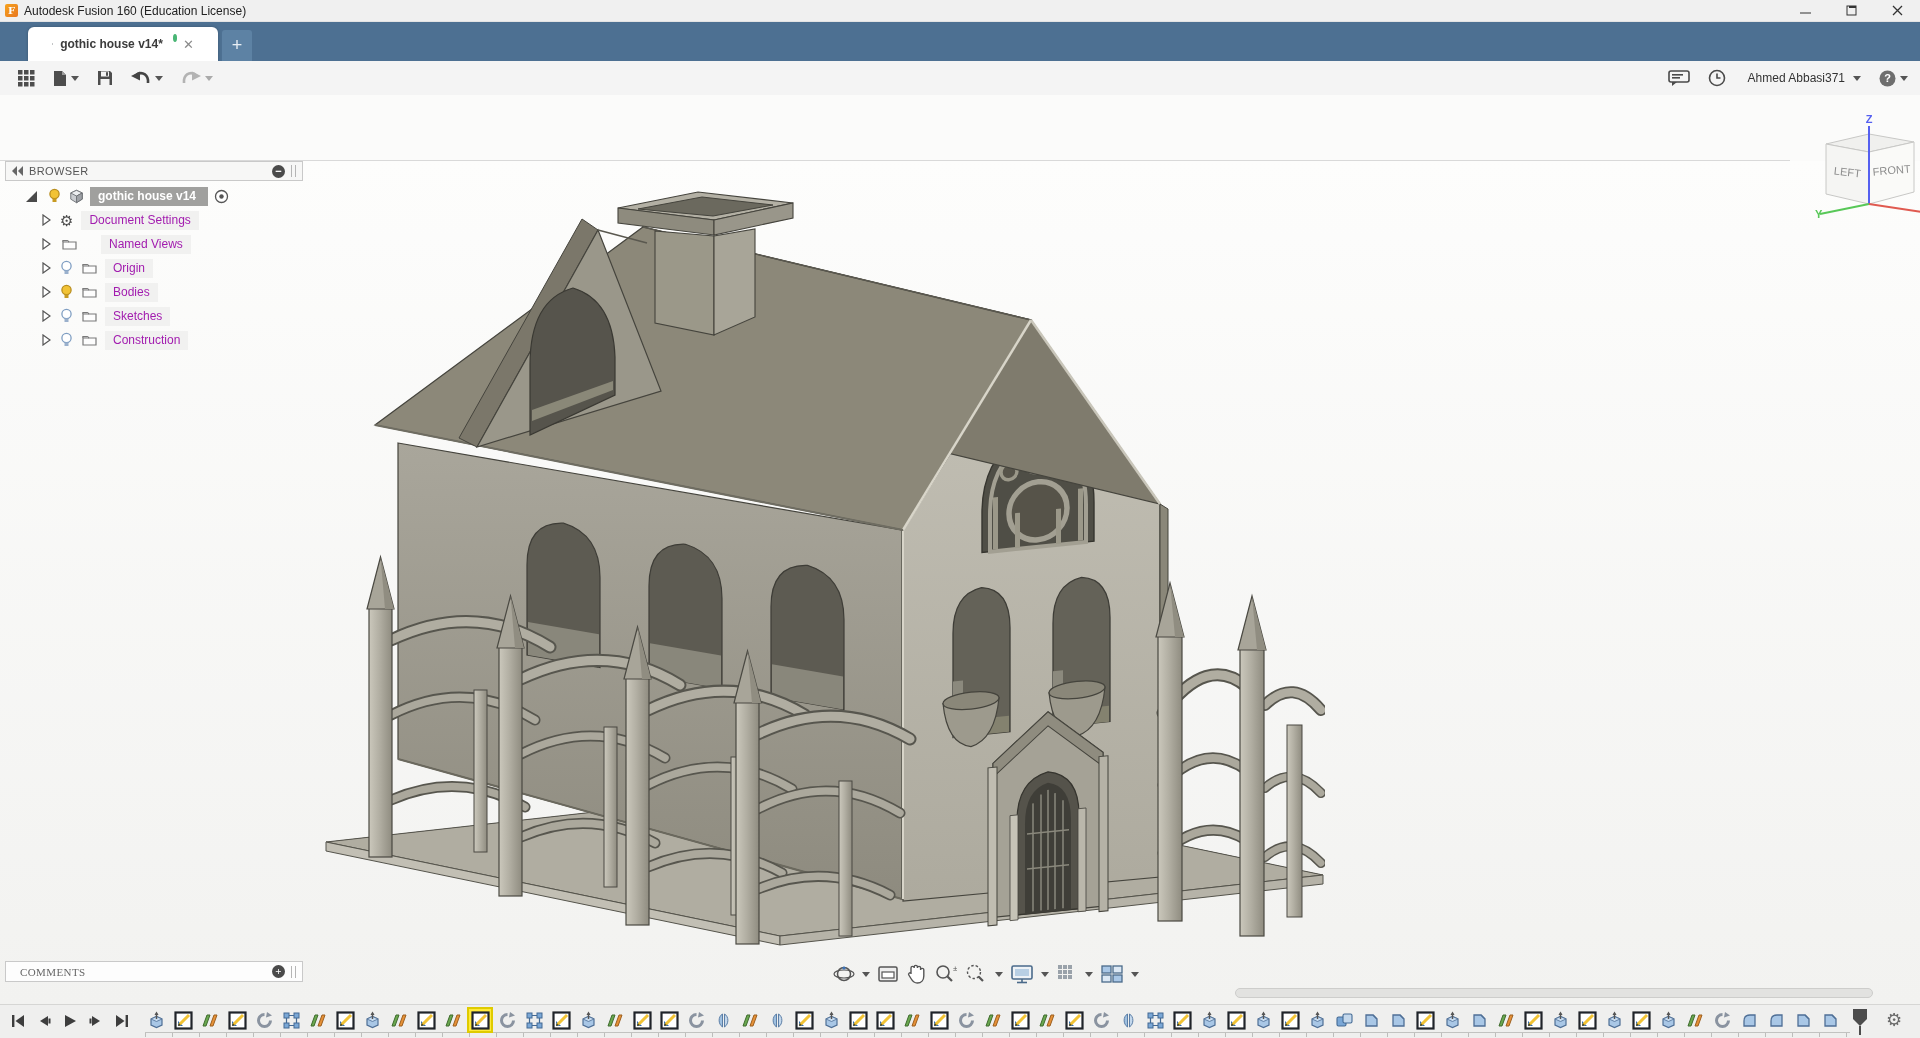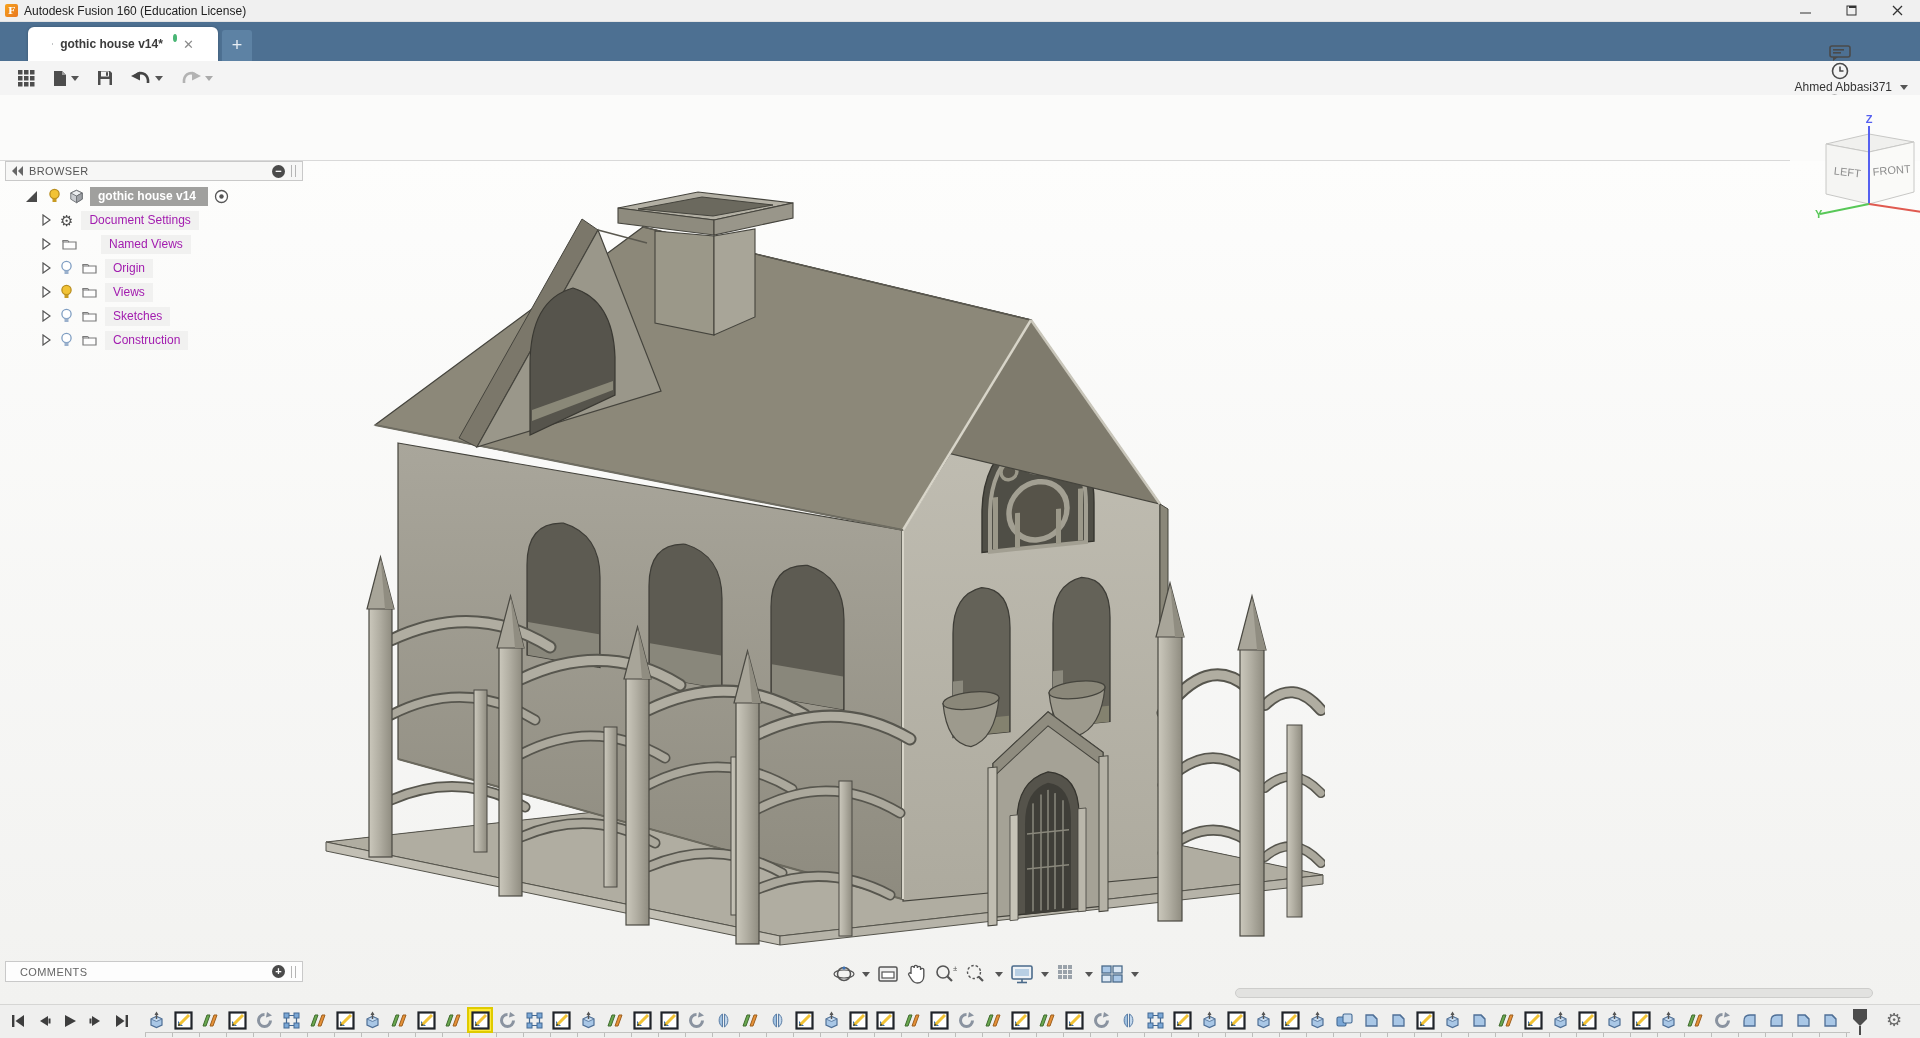--- a/index.html
+++ b/index.html
@@ -29,21 +29,21 @@
   #new-tab-btn { position:absolute; left:222px; top:8px; width:30px; height:31px; background:#5d82a4;
     border-radius:3px 3px 0 0; color:#e8eef4; font-size:18px; display:flex; align-items:center; justify-content:center; }
 
   
   #qat { position:absolute; left:0; top:61px; width:1920px; height:34px; background:#f4f4f4;
     display:flex; align-items:center; }
   .qat-item { display:flex; align-items:center; margin-left:18px; }
   .caret { width:0; height:0; border-left:4px solid transparent; border-right:4px solid transparent;
     border-top:5px solid #555; margin-left:4px; }
   .caret.lt { border-top-color:#aaa; }
-  #qat-right { margin-left:auto; display:flex; align-items:center; margin-right:12px;flex-direction:column; }
+  #qat-right { margin-left:auto; display:flex; align-items:center; margin-right:12px; }
   #user-name { font-size:12px; color:#333; margin:0 4px 0 22px; }
   #qat-right .spacer { width:18px; }
 
   
   #ribbon { position:absolute; left:0; top:95px; width:1920px; height:66px; background:#fbfbfa; }
   #ribbon-border { position:absolute; left:0; top:160px; width:1790px; height:1px; background:#d9d9d9; }
   #ribbon-grip { position:absolute; left:8px; top:105px; width:6px; height:44px;
     border-left:1px solid #cfcfcf; border-right:1px solid #cfcfcf; }
   #workspace-switch { position:absolute; left:30px; top:95px; height:62px; display:flex;
     align-items:center; padding:0 14px; }
@@ -67,21 +67,21 @@
     color:#fff; font-size:11px; line-height:12px; text-align:center; font-weight:bold; }
   .panel-grip { width:5px; height:12px; border-left:1px solid #b5b5b5; border-right:1px solid #b5b5b5; margin-left:6px; }
   #browser-tree { position:absolute; left:0; top:24px; width:300px; }
   .tree-row { position:absolute; height:22px; display:flex; align-items:center; }
   .tree-label { font-size:12px; color:#a21caf; background:#f1f1f0; padding:2px 8px 3px 8px; white-space:nowrap; }
   .tree-label.selected { background:#a0a09e; color:#fff; font-weight:bold; }
   .gear-glyph { font-size:15px; color:#4a4a4a; line-height:15px; }
 
   
   #comments-bar { position:absolute; left:5px; top:800px; width:298px; height:21px; background:#fdfdfd;
-    border:1px solid #c9c9c9; display:flex; align-items:center; padding:0 6px; }
+    border:1px solid #c9c9c9; display:flex; align-items:center; padding:0 6px;font-family:Liberation Serif, serif; }
   #comments-label { font-size:11px; color:#666; margin-left:8px; letter-spacing:.4px; }
 
   
   #navbar { position:absolute; left:833px; top:801px; height:24px; display:flex; align-items:center; gap:7px; }
   .nav-item { display:flex; align-items:center; gap:3px; }
 
   
   #h-scrollbar { position:absolute; left:1235px; top:827px; width:638px; height:10px;
     background:#e2e2e0; border:1px solid #cdcdcb; border-radius:5px; }
 
@@ -536,21 +536,21 @@
             <circle cx="6.5" cy="6" r="4.6" fill="#f2c335" stroke="#b98e1e" stroke-width="1.3"></circle>
             <rect x="4.5" y="10.5" width="4" height="3.5" fill="#c79a22"></rect>
           </svg>
         </span>
         <span style="margin-left:9px">
           <svg width="15" height="12" viewBox="0 0 15 12">
             <path d="M1 2.5 L5.5 2.5 L7 4 L14 4 L14 11 L1 11 Z" fill="#fdfdfd" stroke="#7a7a7a" stroke-width="1.2"></path>
             <path d="M1 2.5 L5.5 2.5 L7 4 L1 4 Z" fill="#e4e4e4" stroke="#7a7a7a" stroke-width="1"></path>
           </svg>
         </span>
-        <span class="tree-label" style="margin-left:8px">Views</span>
+        <span class="tree-label" style="margin-left:8px">Bodies</span>
       </div>
       <div class="tree-row" style="top: 120px; left: 0px;">
         <span style="margin-left:42px">
           <svg width="9" height="12" viewBox="0 0 9 12">
             <polygon points="1,1 8,6 1,11" fill="#fff" stroke="#555" stroke-width="1.2"></polygon>
           </svg>
         </span>
         <span style="margin-left:9px">
           <svg width="13" height="16" viewBox="0 0 13 16">
             <circle cx="6.5" cy="6" r="4.6" fill="#ffffff" stroke="#7f9ec2" stroke-width="1.3"></circle>

